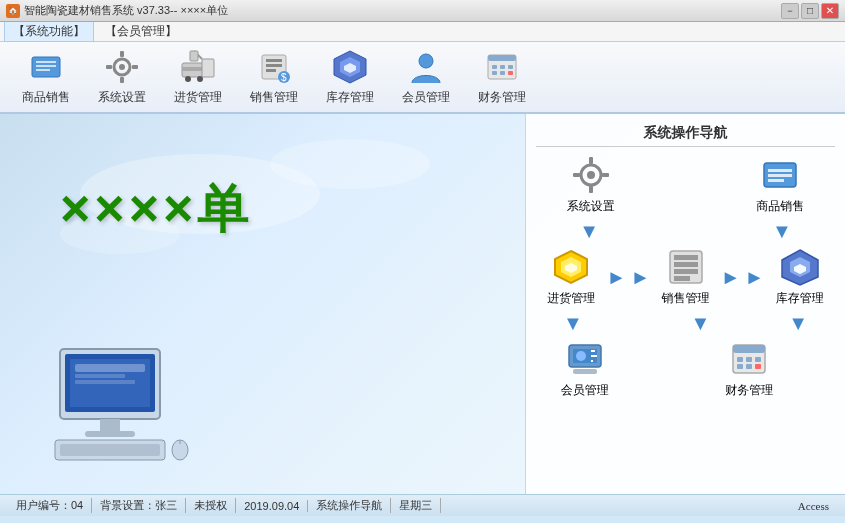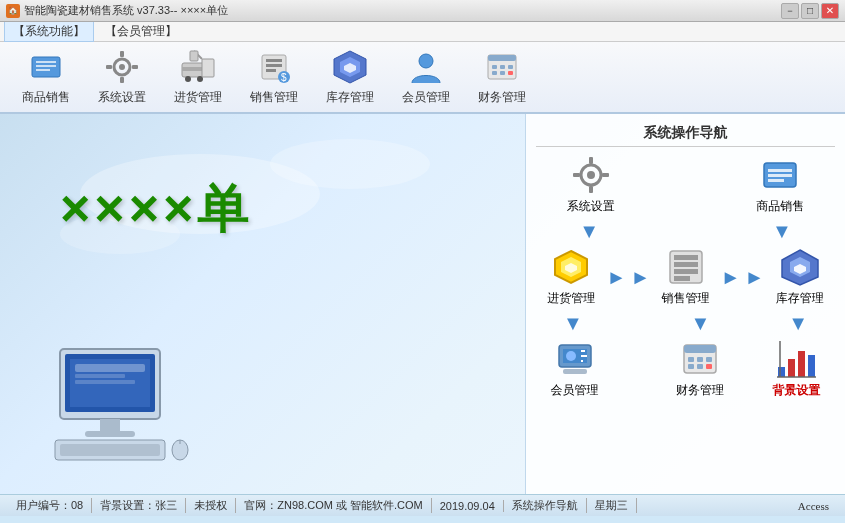--- a/index.html
+++ b/index.html
@@ -504,41 +504,27 @@
             <rect x="26" y="18" width="6" height="5" fill="#88aacc" rx="1"></rect>
             <rect x="8" y="25" width="6" height="5" fill="#88aacc" rx="1"></rect>
             <rect x="17" y="25" width="6" height="5" fill="#88aacc" rx="1"></rect>
             <rect x="26" y="25" width="6" height="5" fill="#ff6666" rx="1"></rect>
           </svg>
         </div>
         <span class="nav-label">财务管理</span>
       </div>
       <div style="width:20px;"></div>
 
-      <div class="nav-col-item">
-        <div class="nav-icon">
-          <svg width="40" height="40" viewBox="0 0 40 40">
-            <rect x="2" y="28" width="7" height="10" fill="#3366cc"></rect>
-            <rect x="12" y="20" width="7" height="18" fill="#cc3333"></rect>
-            <rect x="22" y="12" width="7" height="26" fill="#cc3333"></rect>
-            <rect x="32" y="16" width="7" height="22" fill="#3366cc"></rect>
-            <line x1="1" y1="38" x2="40" y2="38" stroke="#666" stroke-width="1.5"></line>
-            <line x1="4" y1="2" x2="4" y2="38" stroke="#666" stroke-width="1.5"></line>
-          </svg>
-        </div>
-        <span class="nav-label" style="color:#cc0000;font-weight:bold;">背景设置</span>
-      </div>
     </div>
 
   </div>
 
 </div>
 
 <div id="status-bar">
-  <span class="status-item">用户编号：08</span>
+  <span class="status-item">用户编号：04</span>
   <span class="status-item">背景设置：张三</span>
   <span class="status-item">未授权</span>
-  <span class="status-item">官网：ZN98.COM 或 智能软件.COM</span>
   <span class="status-item">2019.09.04</span>
   <span class="status-item">系统操作导航</span>
   <span class="status-item">星期三</span>
   <span class="status-item">Access</span>
 </div>
 
 </body></html>

